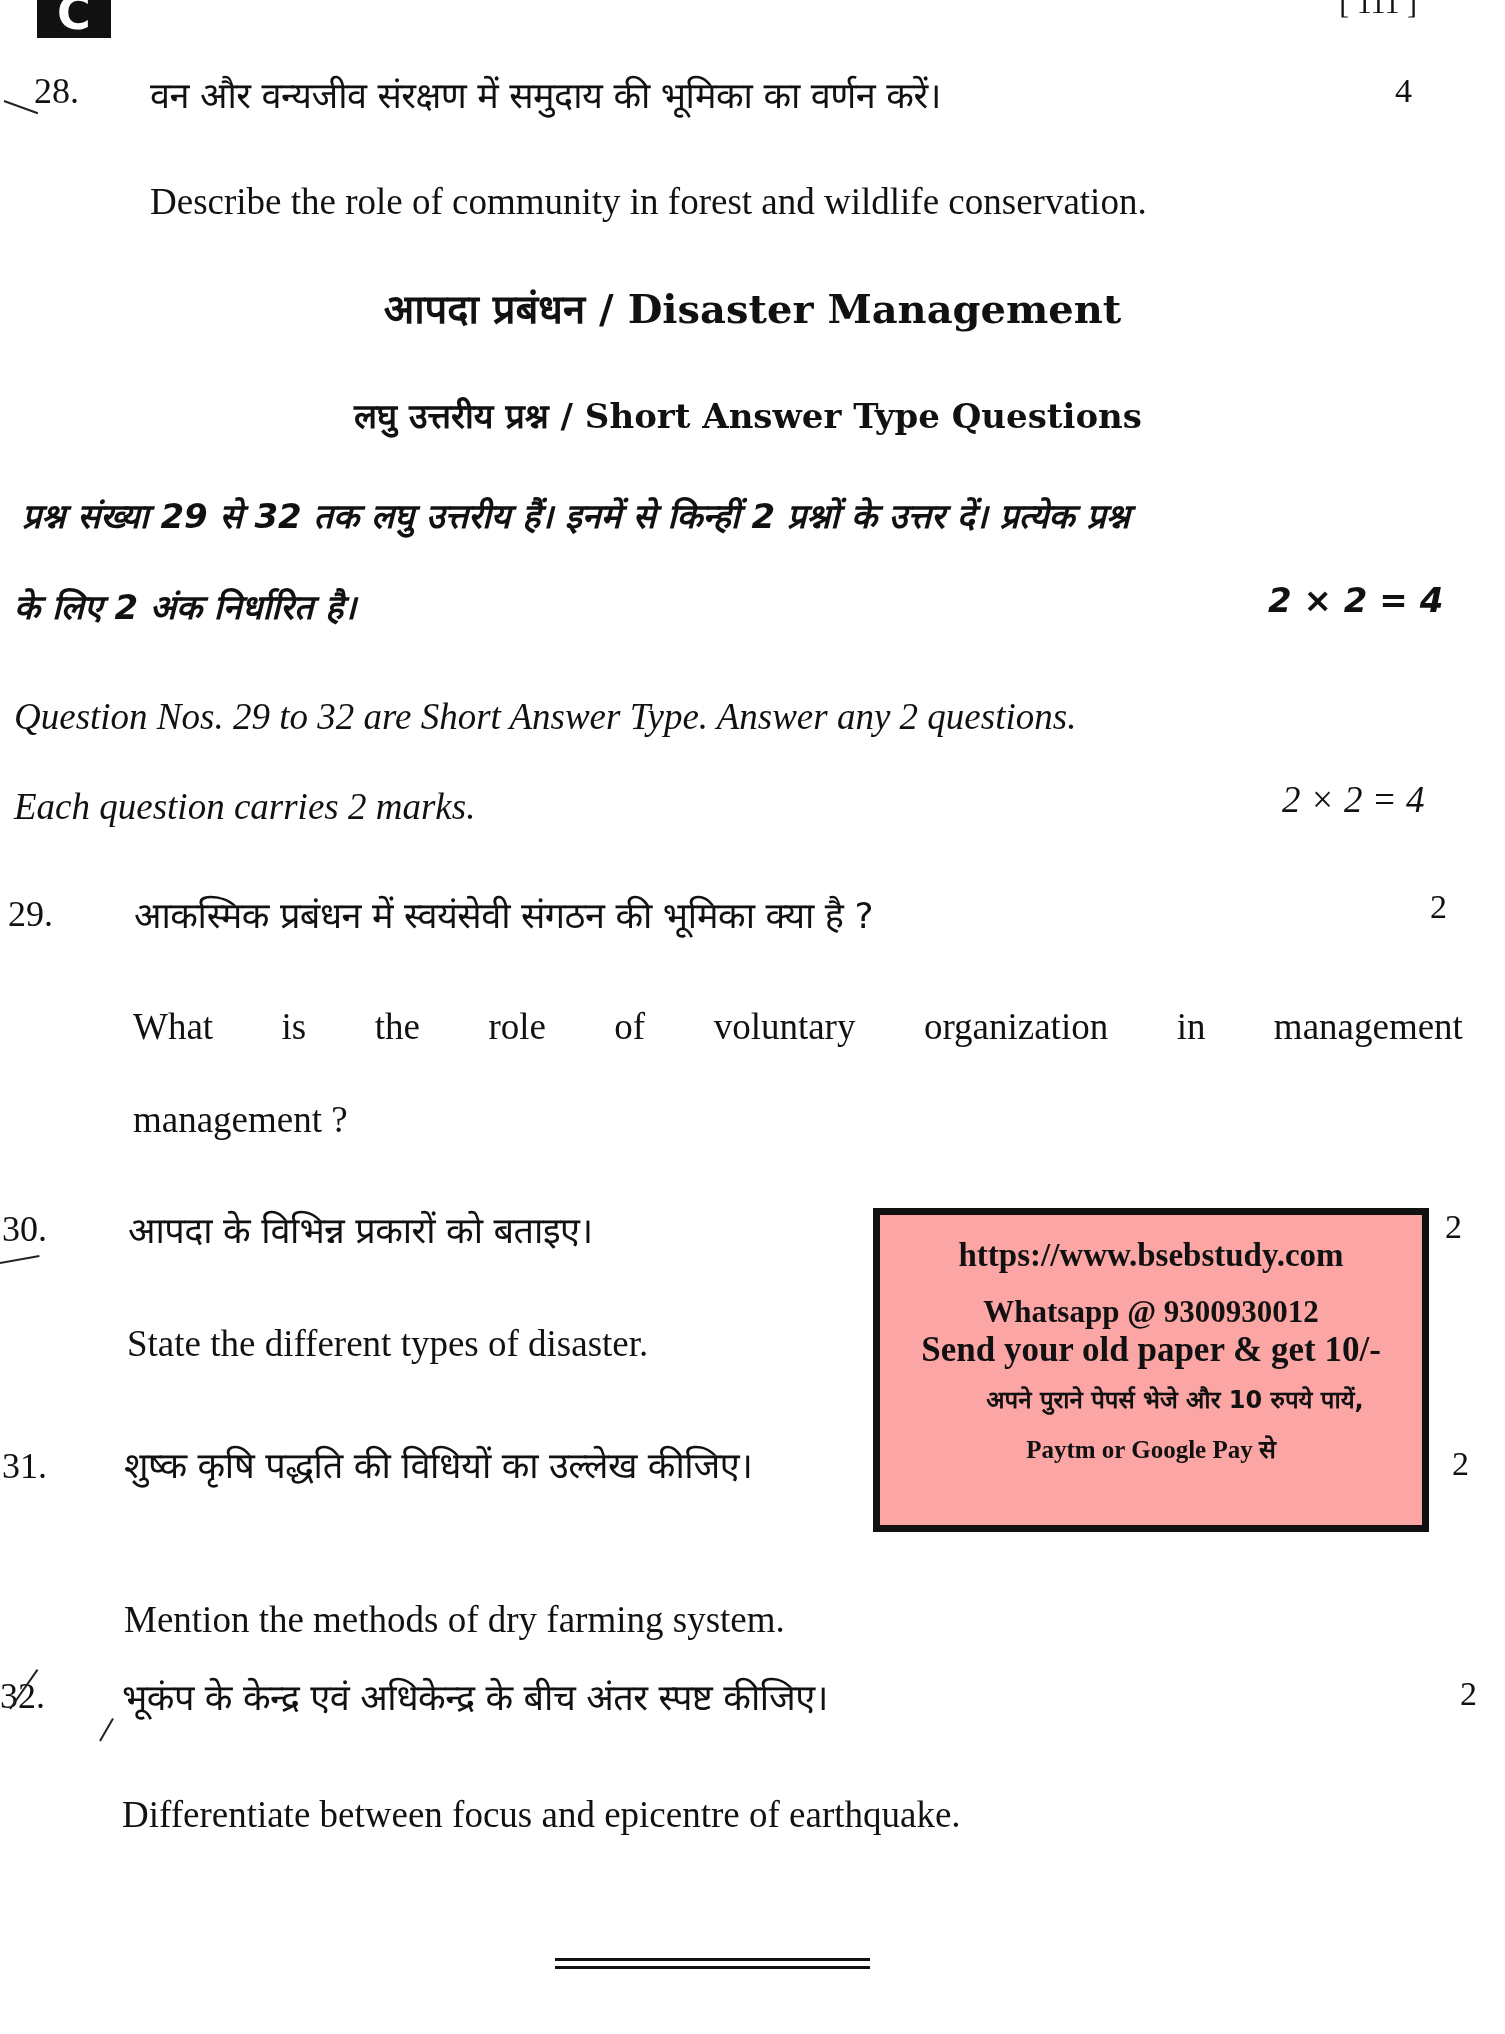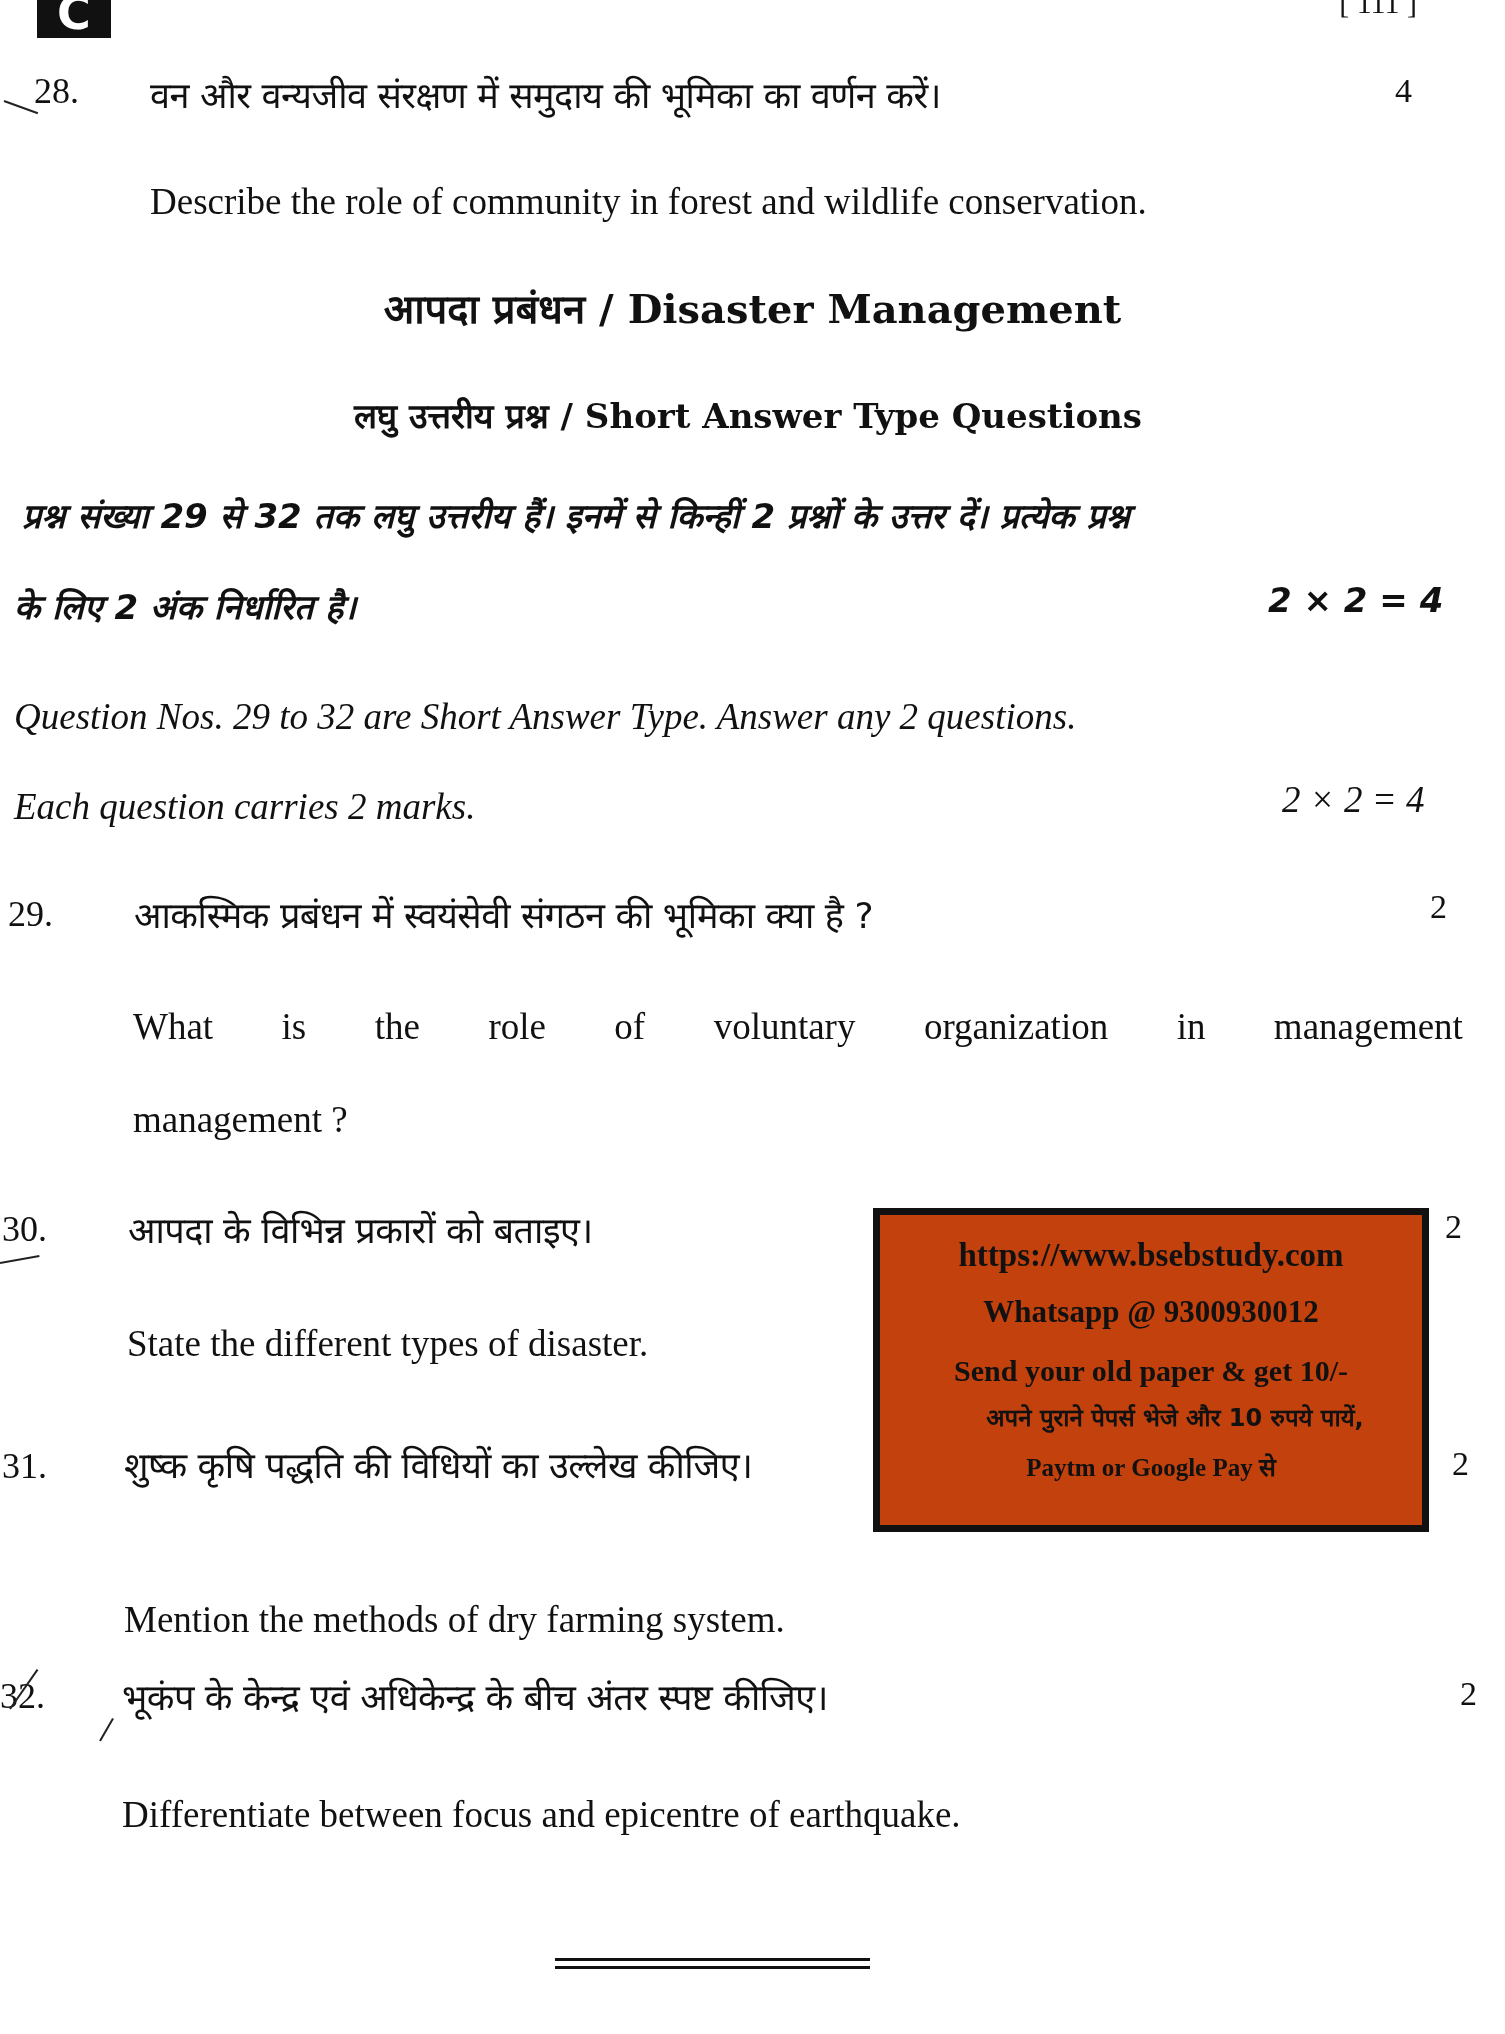--- a/index.html
+++ b/index.html
@@ -10,25 +10,25 @@
   .qnum { font-size:36px; font-family:"Liberation Serif", serif; }
   .hindi { font-size:36px; font-family:"DejaVu Sans", sans-serif; letter-spacing:-0.5px; }
   .eng { font-size:37px; font-family:"Liberation Serif", serif; }
   .marks { font-size:34px; font-family:"Liberation Serif", serif; }
   .title { font-size:40px; font-family:"DejaVu Serif", serif; font-weight:bold; left:0; width:1505px; text-align:center; }
   .subtitle { font-size:34px; font-family:"DejaVu Serif", serif; font-weight:bold; left:0; width:1496px; text-align:center; }
   .instr-hi { font-size:34px; font-family:"DejaVu Sans", sans-serif; font-weight:bold; font-style:italic; }
   .instr-en { font-size:37px; font-family:"Liberation Serif", serif; font-style:italic; }
   .formula-bold { font-size:34px; font-family:"DejaVu Sans", sans-serif; font-weight:bold; font-style:italic; }
   .justify { display:flex; justify-content:space-between; width:1340px; }
-  .promo { left:873px; top:1208px; width:542px; height:310px; border:7px solid #111; background:#c2410c; box-sizing:content-box; text-align:center; font-family:"Liberation Serif", serif; font-weight:bold; color:#111; }
+  .promo { left:873px; top:1208px; width:542px; height:310px; border:7px solid #111; background:#fca5a5; box-sizing:content-box; text-align:center; font-family:"Liberation Serif", serif; font-weight:bold; color:#111; }
   .promo div { white-space:nowrap; }
   .promo .p1 { font-size:33px; margin-top:22px; }
   .promo .p2 { font-size:31px; margin-top:20px; }
-  .promo .p3 { font-size:30px; margin-top:24px; }
+  .promo .p3 { font-size:35px; margin-top:0; }
   .promo .p4 { font-size:24px; margin-top:12px; font-family:"DejaVu Sans", sans-serif;padding-left:48px; }
   .promo .p5 { font-size:25px; margin-top:16px; }
   .rule { left:555px; width:315px; height:3px; background:#111; }
   .mark-line { position:absolute; background:#222; height:2px; transform-origin:left center; }
 </style>
 </head>
 <body>
 
 <div class="abs badge">C</div>
 <div class="abs pageno">[ 111 ]</div>

